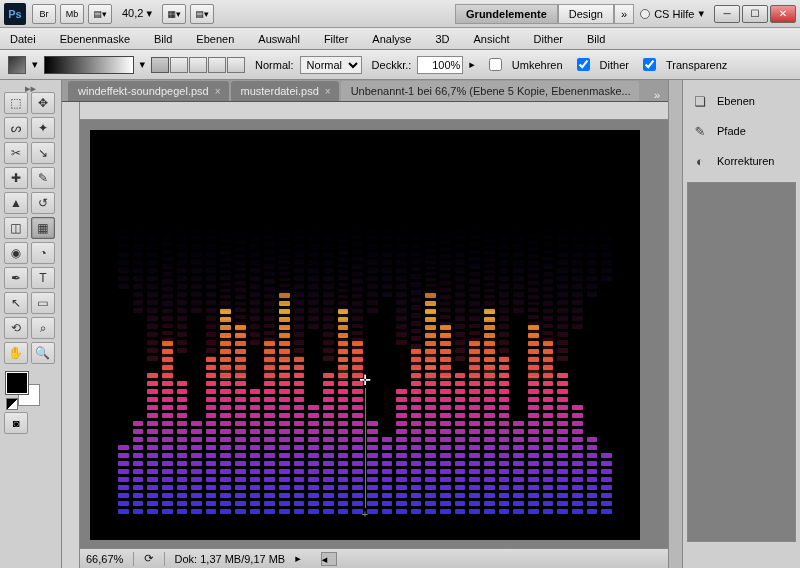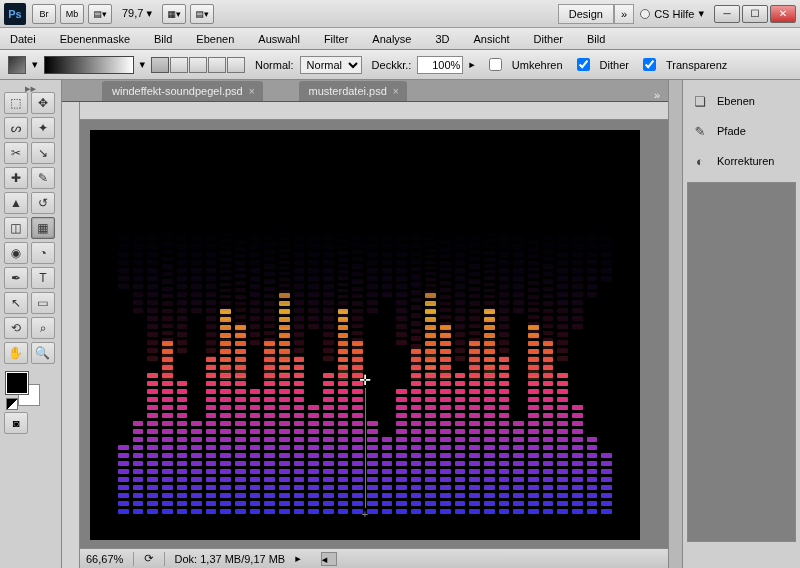--- a/index.html
+++ b/index.html
@@ -41,21 +41,21 @@
 .tool { width: 24px; height: 22px; background: linear-gradient(#e7e7e7,#cfcfcf); border: 1px solid #999; border-radius: 2px; display: flex; align-items: center; justify-content: center; font-size: 12px; color: #333; }
 .tool.active { background: linear-gradient(#c8c8c8,#a8a8a8); border-color: #666; box-shadow: inset 0 0 2px rgba(0,0,0,0.4); }
 .swatches { margin-top: 6px; position: relative; width: 40px; height: 38px; }
 .swatch-fg { position: absolute; width: 22px; height: 22px; background: #000; border: 1px solid #fff; outline: 1px solid #555; left: 2px; top: 2px; }
 .swatch-bg { position: absolute; width: 22px; height: 22px; background: #fff; border: 1px solid #888; left: 14px; top: 14px; }
 .mini-sw { width: 12px; height: 12px; position: absolute; left: 2px; top: 28px; background: linear-gradient(135deg,#000 50%,#fff 50%); border:1px solid #777; }
 .qm-btn { margin-top: 4px; width: 24px; height: 22px; background: linear-gradient(#e7e7e7,#cfcfcf); border: 1px solid #999; border-radius:2px; display:flex; align-items:center; justify-content:center; }
 
 .doc-area { flex: 1; display: flex; flex-direction: column; background: #808080; }
 .tabs { height: 22px; display: flex; background: #9c9c9c; align-items: flex-end; padding-left: 6px; border-bottom: 1px solid #555; overflow: hidden; }
-.tab { height: 20px; padding: 0 8px 0 10px; background: #7d7d7d; color: #eaeaea; display: flex; align-items: center; gap: 6px; margin-right: 2px; border-radius: 3px 3px 0 0; white-space: nowrap; margin-left: 34px; }
+.tab { height: 20px; padding: 0 8px 0 10px; background: #7d7d7d; color: #eaeaea; display: flex; align-items: center; gap: 6px; margin-right: 2px; border-radius: 3px 3px 0 0; white-space: nowrap; }
 .tab.active { background: #a8a8a8; color: #222; }
 .tab .x { font-size: 10px; color: #ccc; }
 .tabs .more { margin-left: auto; padding: 0 8px; color: #eee; }
 
 .canvas-wrap { flex: 1; display: flex; position: relative; }
 .ruler-v { width: 18px; background: #d4d4d4; border-right: 1px solid #888; }
 .ruler-h { height: 18px; background: #d4d4d4; border-bottom: 1px solid #888; }
 .canvas-main { flex: 1; display: flex; flex-direction: column; }
 .canvas-inner { flex: 1; background: #808080; display: flex; align-items: flex-start; justify-content: flex-start; overflow: hidden; padding: 10px 0 0 10px; position: relative; }
 .artboard { width: 550px; height: 410px; background: #000; position: relative; overflow: hidden; }
@@ -82,24 +82,25 @@
 .panels-fill { margin-top: 6px; background: #808080; height: 360px; border: 1px solid #888; }
 </style>
 </head>
 <body>
 
 <div class="titlebar">
   <div class="ps-icon">Ps</div>
   <div class="sq-btn">Br</div>
   <div class="sq-btn">Mb</div>
   <div class="sq-btn">▤▾</div>
-  <span class="zoom"><span>79,7</span> ▾</span>
+  <span class="zoom"><span>40,2</span> ▾</span>
   <div class="sq-btn">▦▾</div>
   <div class="sq-btn">▤▾</div>
   <div class="pill-group">
+    <div class="pill active">Grundelemente</div>
     <div class="pill">Design</div>
     <div class="pill arrows">»</div>
   </div>
   <div class="cslive">
     <span class="dot"></span>
     <span>CS Hilfe</span> ▾
   </div>
   <div class="win-btns">
     <div class="win-btn win-min">─</div>
     <div class="win-btn win-max">☐</div>
@@ -184,20 +185,23 @@
   <div class="doc-area">
     <div class="tabs" id="tabs">
     <div class="tab">
           <span>windeffekt-soundpegel.psd</span>
           <span class="x">×</span>
         </div>
         <div class="tab">
           <span>musterdatei.psd</span>
           <span class="x">×</span>
         </div>
+        <div class="tab active">
+          <span>Unbenannt-1 bei 66,7% (Ebene 5 Kopie, Ebenenmaske...</span>
+        </div>
         <div class="more">»</div>
       </div>
     <div class="canvas-wrap">
       <div class="ruler-v"></div>
       <div class="canvas-main">
         <div class="ruler-h"></div>
         <div class="canvas-inner">
           <div class="artboard">
             <div class="eq" id="eq">
                 <div class="bar">

